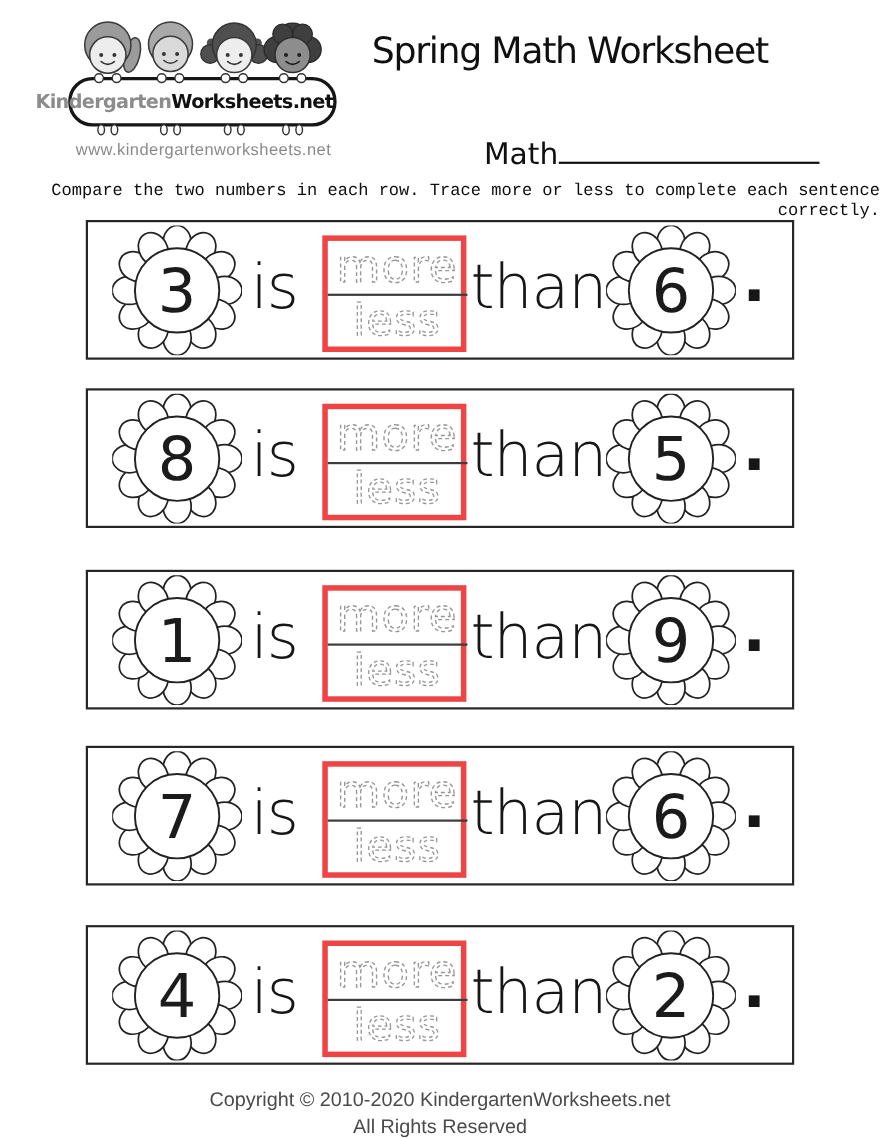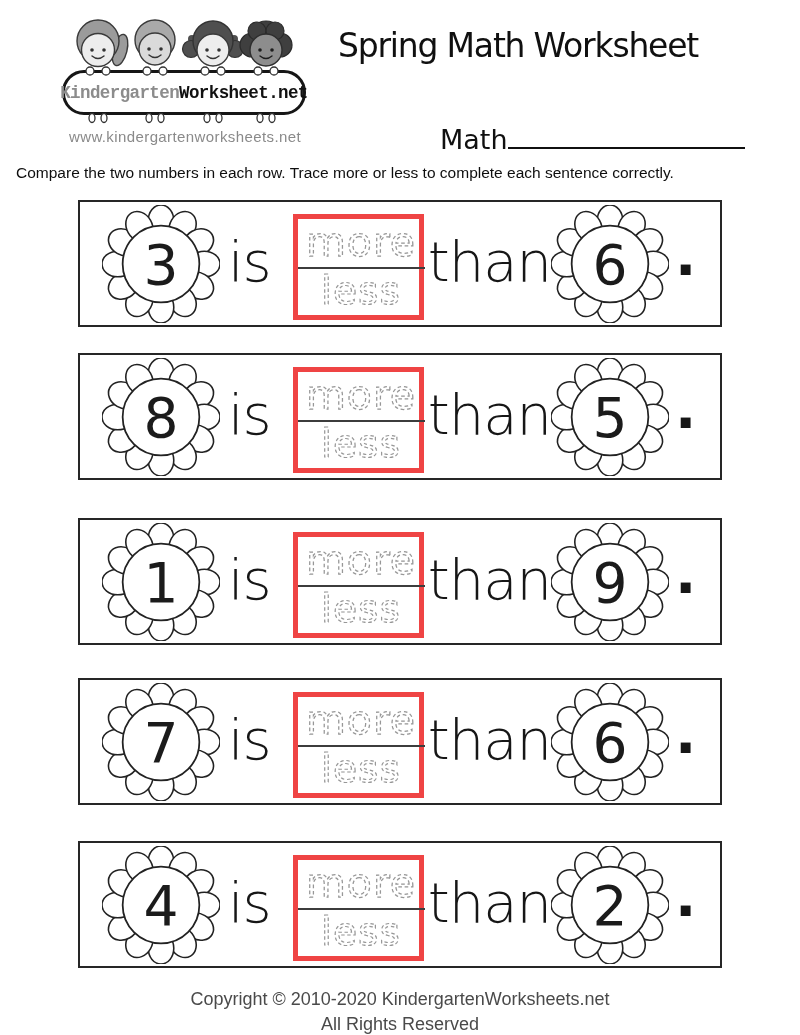--- a/index.html
+++ b/index.html
@@ -8,42 +8,42 @@
     position:relative; width:800px; height:1035px; background:#ffffff;
     font-family:"DejaVu Sans", sans-serif; color:#1a1a1a; overflow:hidden;
   }
 
   
   .logo { position:absolute; left:62px; top:12px; width:246px; }
   .logo-art { position:absolute; left:0; top:0; z-index:2; pointer-events:none; }
   .banner {
     position:absolute; left:0; top:58px; width:244px; height:45px; z-index:1;
     background:#fff; border:3px solid #161616; border-radius:22px;
-    display:flex; align-items:center; justify-content:center; white-space:nowrap;
-    font-size:17.5px; letter-spacing:-0.6px;font-family:Liberation Mono, monospace;
+    display:flex; align-items:center; justify-content:flex-end; white-space:nowrap;
+    font-size:17.5px; letter-spacing:-0.6px;
   }
   .brand-gray  { color:#8c8c8c; font-weight:600; }
   .brand-black { color:#111111; font-weight:800; }
   .logo-url {
     position:absolute; left:-4px; top:116px; width:254px; text-align:center;
     font-family:"Liberation Sans", sans-serif; font-size:15px; color:#8a8a8a;
     letter-spacing:0.4px;
   }
 
   
   .title-block { position:absolute; left:338px; top:26px; }
   .sheet-title { font-size:33px; font-weight:400; letter-spacing:-1.2px; color:#101010; }
   .sheet-subtitle { margin-top:11px; font-size:23px; font-weight:700; letter-spacing:0.4px; color:#101010; }
   .name-line { position:absolute; left:440px; top:122px; font-size:27px; color:#101010; }
   .name-underline { display:inline-block; width:237px; height:27px; border-bottom:2px solid #101010; }
 
   
   .instructions {
-    position:absolute; left:0; top:164px; width:100%; text-align:left;
-    font-family:Liberation Sans, sans-serif; font-size:15.5px; color:#0e0e0e;padding-left:16px;
+    position:absolute; left:0; top:164px; width:100%; text-align:right;
+    font-family:Liberation Mono, monospace; font-size:15.5px; color:#0e0e0e;padding-left:16px;
   }
 
   
   .rows { position:absolute; left:78px; top:200px; width:644px; }
   .wrow {
     width:644px; height:127px; border:2px solid #262626; background:#fff;
     display:flex; align-items:flex-start;
   }
   .gap1 { margin-bottom:26px; } .gap2 { margin-bottom:38px; }
   .gap3 { margin-bottom:33px; } .gap4 { margin-bottom:36px; }
@@ -80,21 +80,21 @@
   }
 </style>
 </head>
 <body>
 
 <div class="page">
 
   <div class="logo">
     <div class="banner">
       <span class="brand-gray">Kindergarten</span>
-        <span class="brand-black">Worksheet.net</span>
+        <span class="brand-black">Worksheets.net</span>
     </div>
     <svg class="logo-art" width="246" height="114" viewBox="0 0 246 114">
 
       <g>
         <ellipse cx="58" cy="38" rx="7" ry="16" fill="#9b9b9b" stroke="#3a3a3a" stroke-width="1.4" transform="rotate(14 58 38)"></ellipse>
         <circle cx="36" cy="29" r="21" fill="#9b9b9b" stroke="#3a3a3a" stroke-width="1.4"></circle>
         <circle cx="36" cy="38" r="16.5" fill="#ededed" stroke="#3a3a3a" stroke-width="1.4"></circle>
         <circle cx="30" cy="38" r="1.8" fill="#333"></circle>
           <circle cx="42" cy="38" r="1.8" fill="#333"></circle>
         <path d="M30 44 Q36 49 42 44" fill="none" stroke="#333" stroke-width="1.4" stroke-linecap="round"></path>

